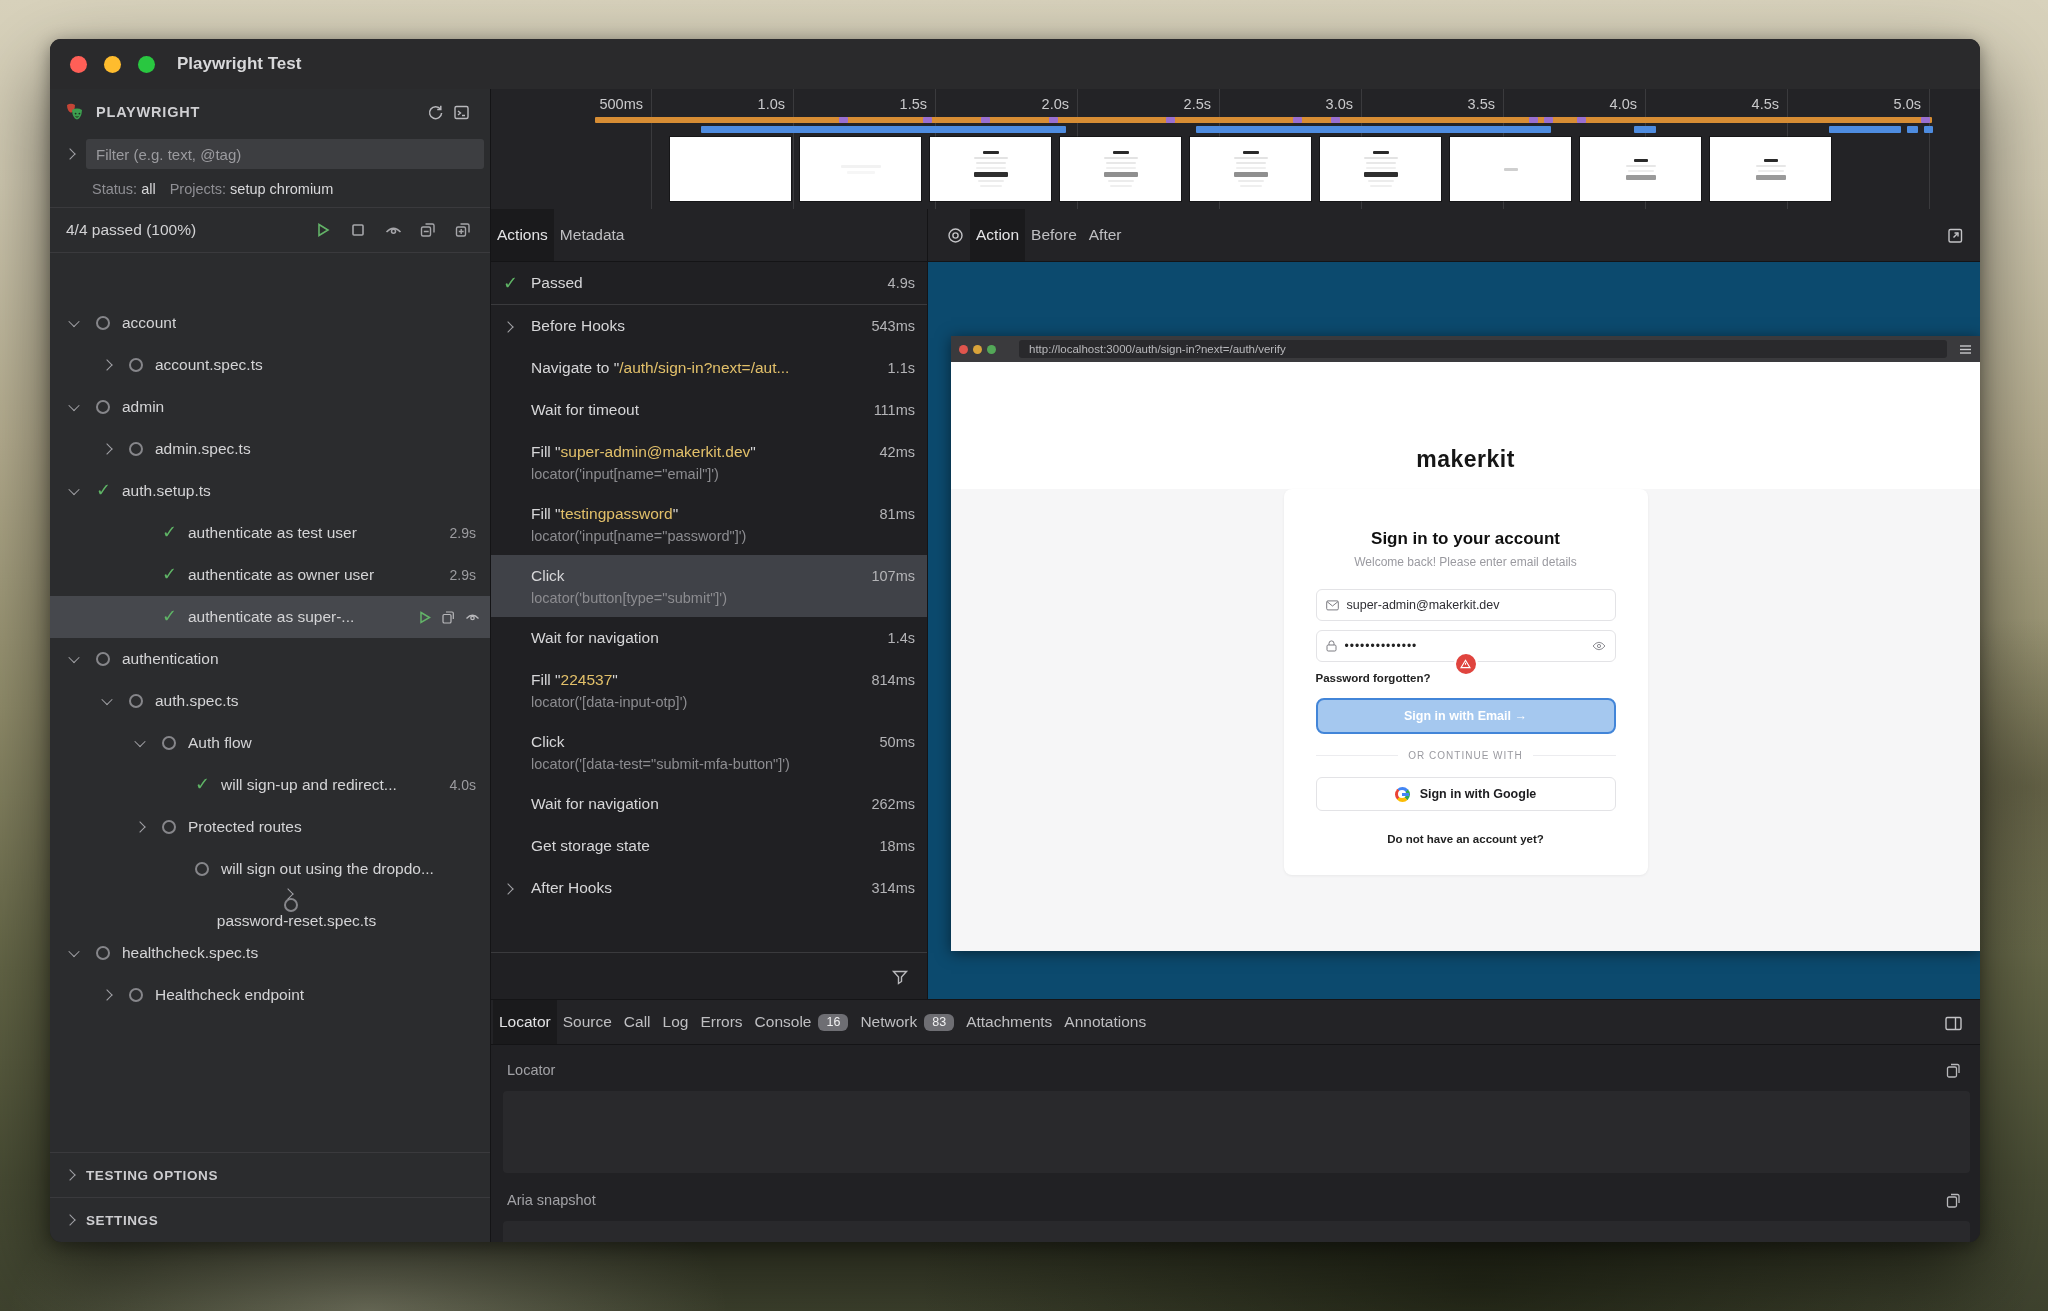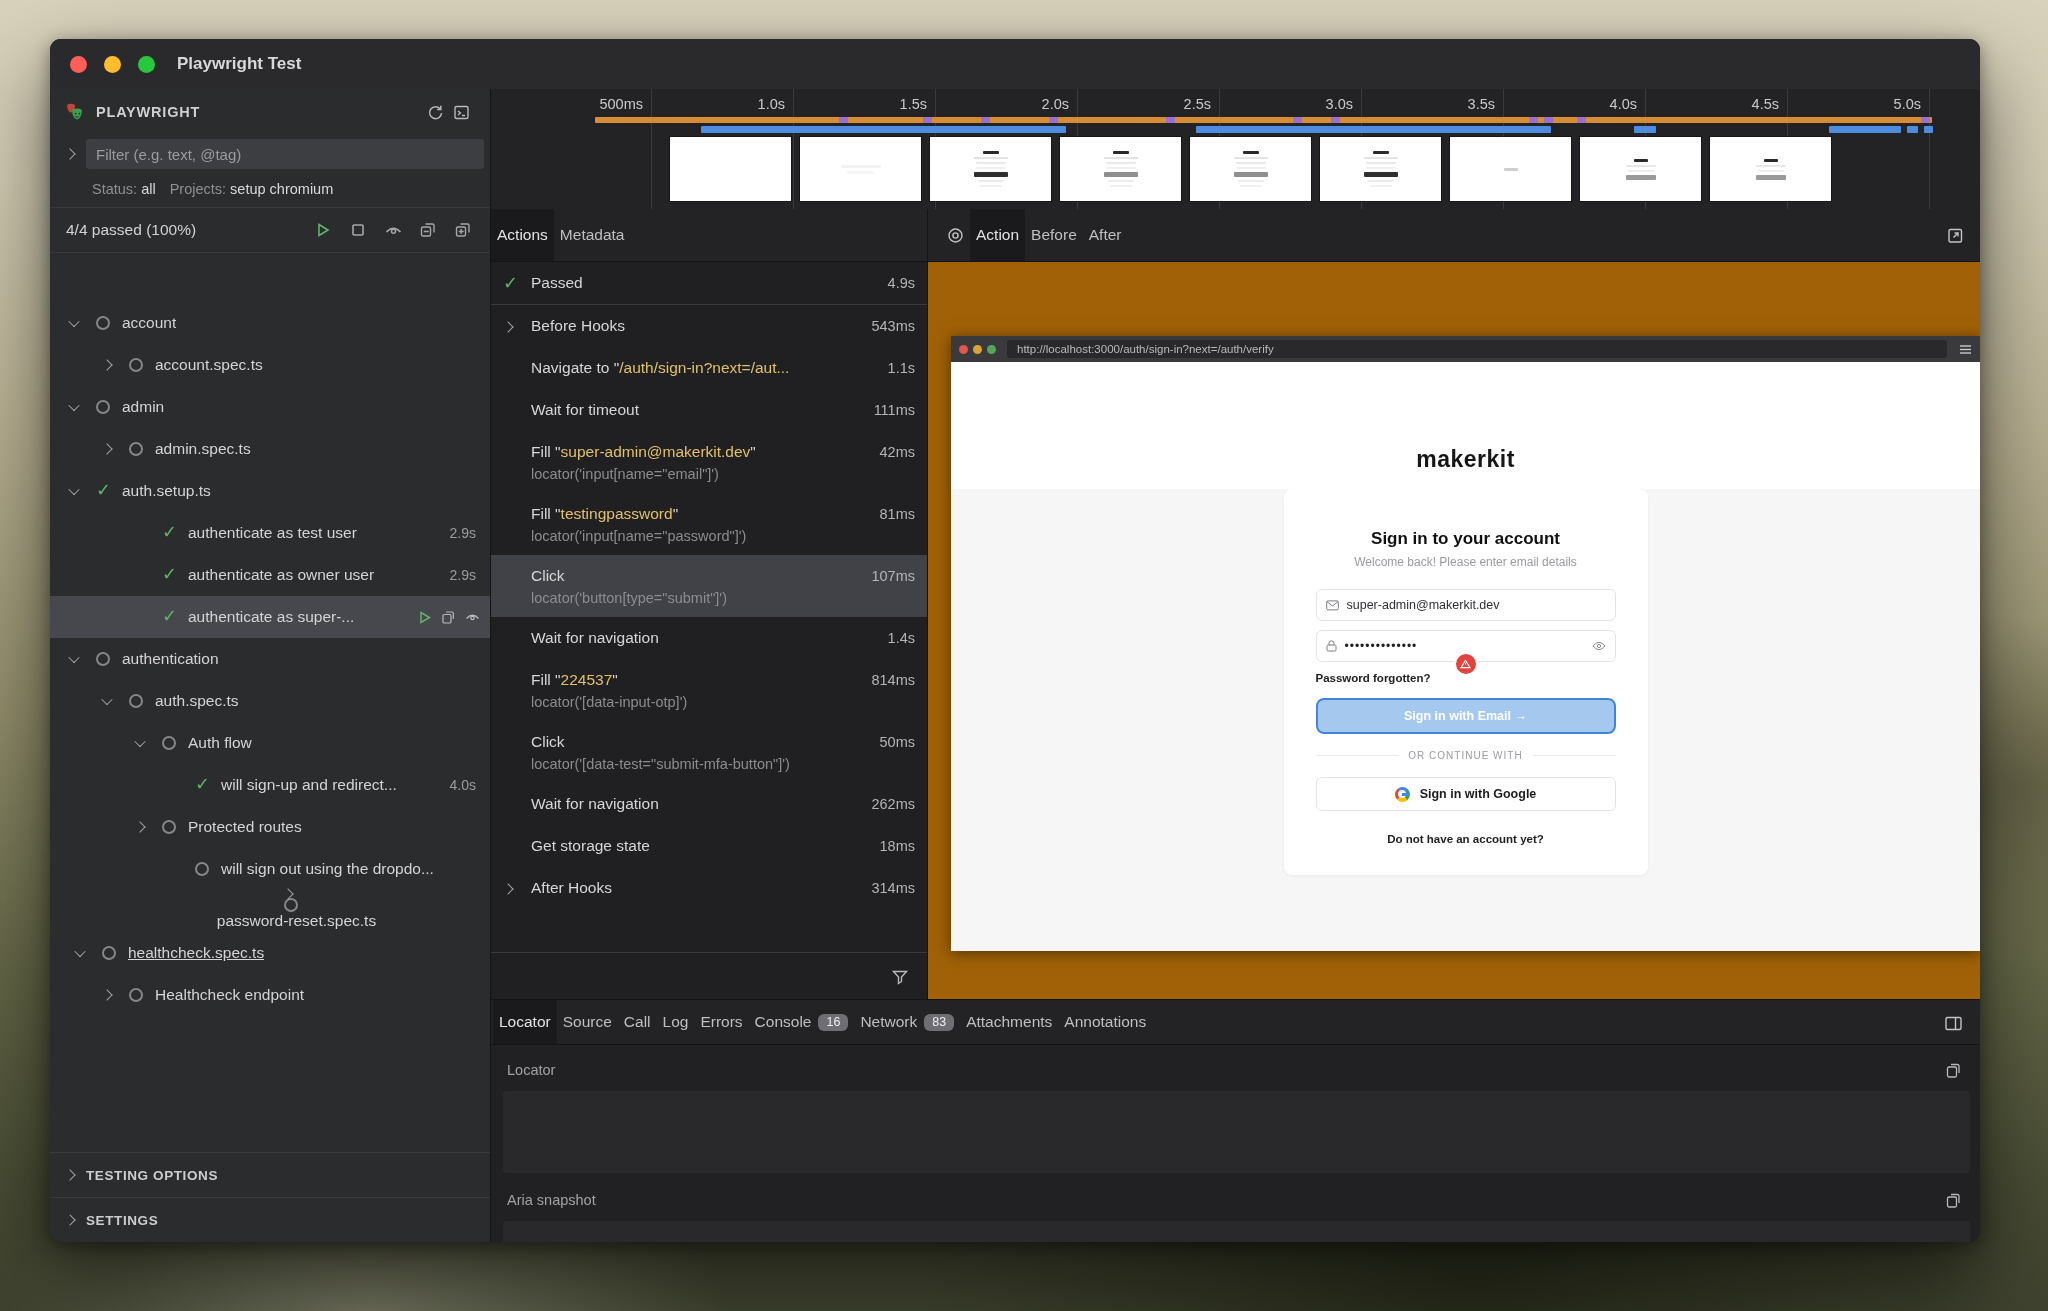--- a/index.html
+++ b/index.html
@@ -69,27 +69,27 @@
   .arow .l1 .txt{overflow:hidden;text-overflow:ellipsis;flex:1;min-width:0}
   .arow .hl{color:#e2c06a}
   .arow .atime{margin-left:10px;color:#b4b4b7;font-size:14.5px}
   .arow .sub{font-size:14.5px;color:#8c8c90;margin-top:5px;white-space:nowrap;overflow:hidden}
   .arow.sel{background:#404248}
   .arow .achev{position:absolute;left:13px;top:50%;transform:translateY(-50%)}
   .arow .acheck{position:absolute;left:12px;top:50%;transform:translateY(-50%);color:#5fb566;font-size:18px}
   .arow.divider{border-bottom:1px solid #3a3a3d}
   .afoot{position:absolute;left:0;right:0;bottom:0;height:47px;border-top:1px solid #3a3a3d;display:flex;align-items:center;justify-content:flex-end;padding-right:14px}
   
-  .detail{position:absolute;left:878px;top:170px;right:0;height:791px;background:#a16207}
+  .detail{position:absolute;left:878px;top:170px;right:0;height:791px;background:#0c4a6e}
   .detail .tabbar{padding-left:6px;position:relative}
   .detail .ext{position:absolute;right:12px;top:13px}
   .shot{position:absolute;left:23px;top:127px;width:1029px;height:615px;background:#fff;box-shadow:0 2px 14px rgba(0,0,0,.5)}
   .chrome{height:26px;background:#3a3a3d;display:flex;align-items:center;padding:0 8px;gap:5px}
   .dot{width:9px;height:9px;border-radius:50%}
-  .urlbar{flex:1;height:18px;background:#29292c;border-radius:3px;margin-left:6px;display:flex;align-items:center;padding:0 10px;font-size:11.5px;color:#b9b9bc;font-family:"Liberation Sans",sans-serif;white-space:nowrap;overflow:hidden}
+  .urlbar{flex:1;height:18px;background:#29292c;border-radius:3px;margin-left:18px;display:flex;align-items:center;padding:0 10px;font-size:11.5px;color:#b9b9bc;font-family:"Liberation Sans",sans-serif;white-space:nowrap;overflow:hidden}
   .page{position:absolute;left:0;top:26px;right:0;bottom:0;background:#fff;display:flex;flex-direction:column;align-items:center}
   .pg-logo{margin-top:84px;font-size:23px;font-weight:bold;letter-spacing:.5px;color:#161616}
   .pg-zone{margin-top:16px;width:100%;flex:1;background:#f6f6f7;display:flex;justify-content:center}
   .card{width:300px;background:#fff;border-radius:8px;margin-top:0;padding:26px 32px 30px;box-shadow:0 1px 3px rgba(0,0,0,.06);height:fit-content}
   .card h1{margin:14px 0 6px;font-size:17px;text-align:center;color:#101010}
   .card .sub{font-size:12px;color:#9a9aa0;text-align:center;margin-bottom:20px}
   .field{height:30px;border:1px solid #e3e3e6;border-radius:6px;display:flex;align-items:center;padding:0 9px;gap:8px;margin-bottom:9px;font-size:12.5px;color:#2e2e33;background:#fff;position:relative}
   .field .dots{letter-spacing:1px;font-size:12px;color:#222}
   .field .eye{margin-left:auto}
   .warnmark{position:absolute;left:50%;top:100%;transform:translate(-50%,-9px);width:20px;height:20px;border-radius:50%;background:#e0443e;border:2px solid #fff;display:flex;align-items:center;justify-content:center;z-index:2}
@@ -337,21 +337,21 @@
         </div>
         <div class="trow" style="padding-left: 53px; flex-direction: column;">
           <span class="chevslot">
             <span class="chev right"></span>
           </span>
           <span class="mkslot">
             <span class="mk-circle"></span>
           </span>
           <span class="tlabel">password-reset.spec.ts</span>
         </div>
-        <div class="trow" style="padding-left: 26px; text-decoration: underline;">
+        <div class="trow" style="padding-left: 20px;">
           <span class="chevslot">
             <span class="chev down"></span>
           </span>
           <span class="mkslot">
             <span class="mk-circle"></span>
           </span>
           <span class="tlabel">healthcheck.spec.ts</span>
         </div>
         <div class="trow" style="padding-left: 53px;">
           <span class="chevslot">

